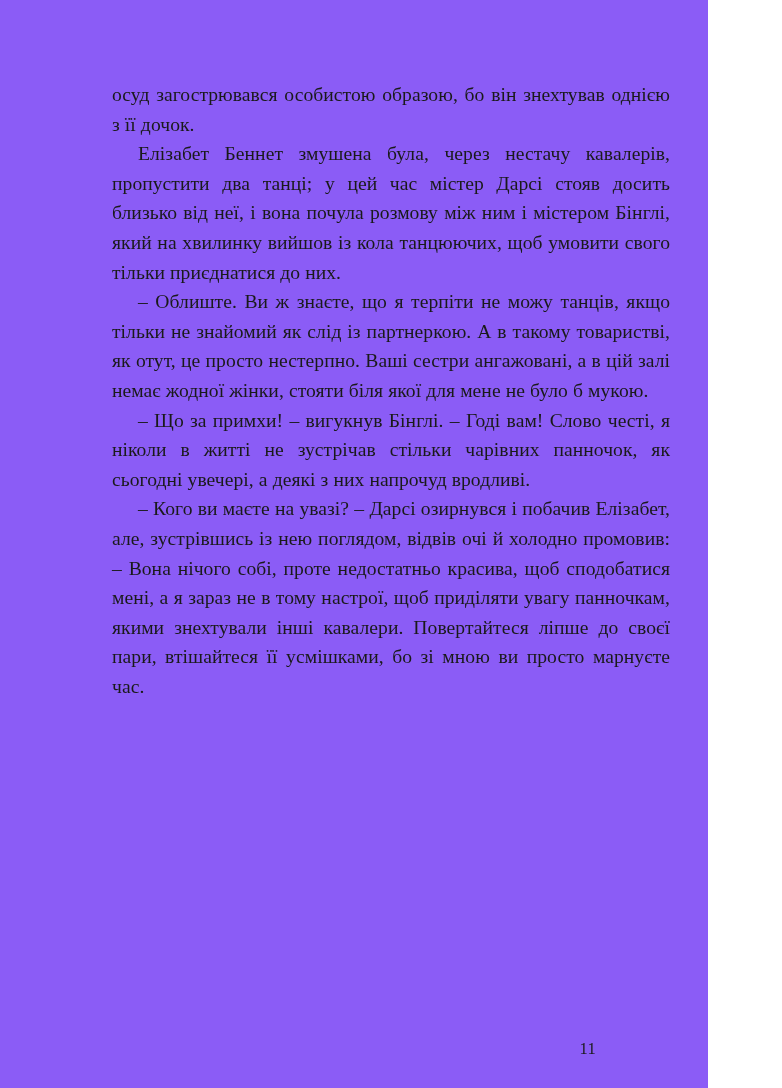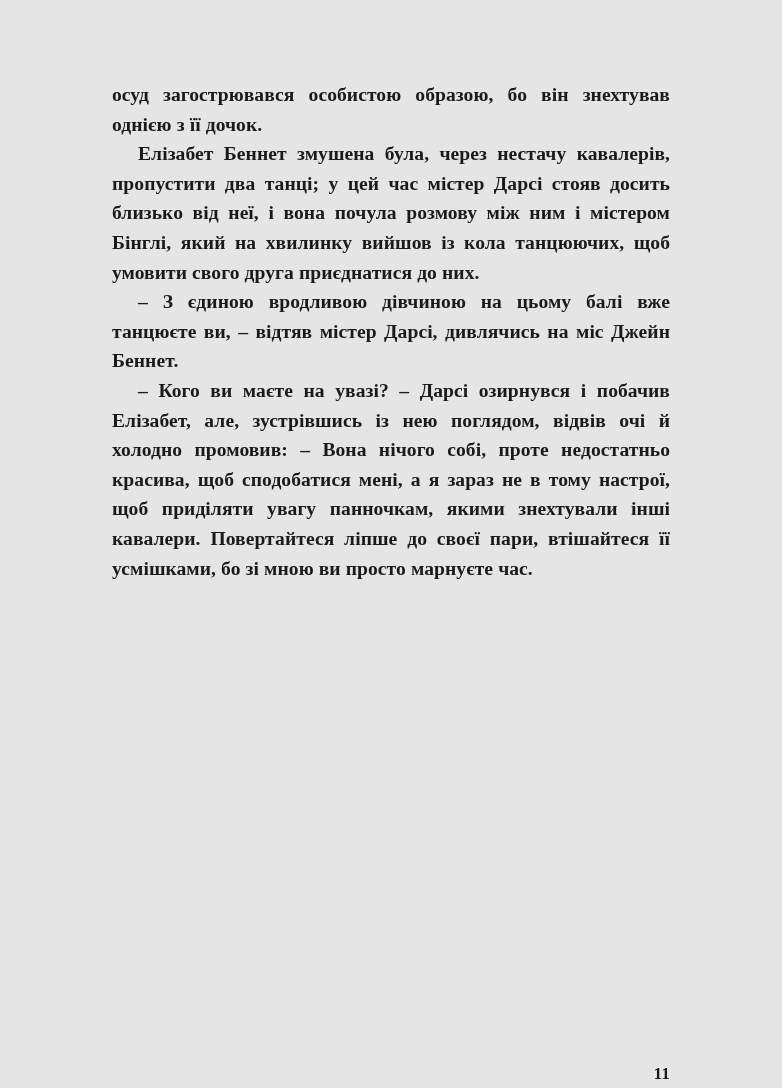--- a/index.html
+++ b/index.html
@@ -9,25 +9,24 @@
   body {
     width: 782px;
     height: 1088px;
     background: #ffffff;
     font-family: "Liberation Serif", "DejaVu Serif", serif;
     color: #1a1a1a;
     overflow: hidden;
   }
   .page {
     position: relative;
-    width: 782px;
+    width: 708px;
     height: 1088px;
-    background: #e5e5e5;
+    background: #8b5cf6;
     box-sizing: border-box;
-    font-weight: bold;
   }
   .text-block {
     position: absolute;
     left: 112px;
     top: 80px;
     width: 558px;
   }
   p.para {
     margin: 0;
     padding: 0;
@@ -41,44 +40,45 @@
     hyphens: manual;
     -webkit-hyphens: manual;
   }
   p.para.no-indent {
     text-indent: 0;
   }
   
   .folio {
     position: absolute;
     right: 112px;
-    top: 1064px;
+    top: 1039px;
     font-size: 16.5px;
     line-height: 20px;
     font-family: "Liberation Serif", "DejaVu Serif", serif;
     color: #1a1a1a;
     text-align: right;
     letter-spacing: 0.3px;
   }
 </style>
 </head>
 <body>
 
 <div class="page">
 
   <div class="text-block">
 
     <p class="para no-indent">осуд загострювався особистою образою, бо він знехтував однією з її дочок.</p>
 
-    <p class="para">Елізабет Беннет змушена була, через нестачу кавалерів, пропустити два танці; у цей час містер Дарсі стояв досить близько від неї, і вона почула розмову між ним і містером Бінглі, який на хвилинку вийшов із кола танцюючих, щоб умовити свого друга приєднатися до них.</p>
+    <p class="para">Елізабет Беннет змушена була, через нестачу кавалерів, пропустити два танці; у цей час містер Дарсі стояв досить близько від неї, і вона почула розмову між ним і містером Бінглі, який на хвилинку вийшов із кола танцюючих, щоб умовити свого тільки приєднатися до них.</p>
 
 
+    <p class="para">– Облиште. Ви ж знаєте, що я терпіти не можу танців, якщо тільки не знайомий як слід із партнеркою. А в такому товаристві, як отут, це просто нестерпно. Ваші сестри ангажовані, а в цій залі немає жодної жінки, стояти біля якої для мене не було б мукою.</p>
 
+    <p class="para">– Що за примхи! – вигукнув Бінглі. – Годі вам! Слово честі, я ніколи в житті не зустрічав стільки чарівних панночок, як сьогодні увечері, а деякі з них напрочуд вродливі.</p>
 
-    <p class="para">– З єдиною вродливою дівчиною на цьому балі вже танцюєте ви, – відтяв містер Дарсі, дивлячись на міс Джейн Беннет.</p>
 
 
     <p class="para">– Кого ви маєте на увазі? – Дарсі озирнувся і побачив Елізабет, але, зустрівшись із нею поглядом, відвів очі й холодно промовив: – Вона нічого собі, проте недостатньо красива, щоб сподобатися мені, а я зараз не в тому настрої, щоб приділяти увагу панночкам, якими знехтували інші кавалери. Повертайтеся ліпше до своєї пари, втішайтеся її усмішками, бо зі мною ви просто марнуєте час.</p>
 
   </div>
 
   <div class="folio">11</div>
 
 </div>
 

